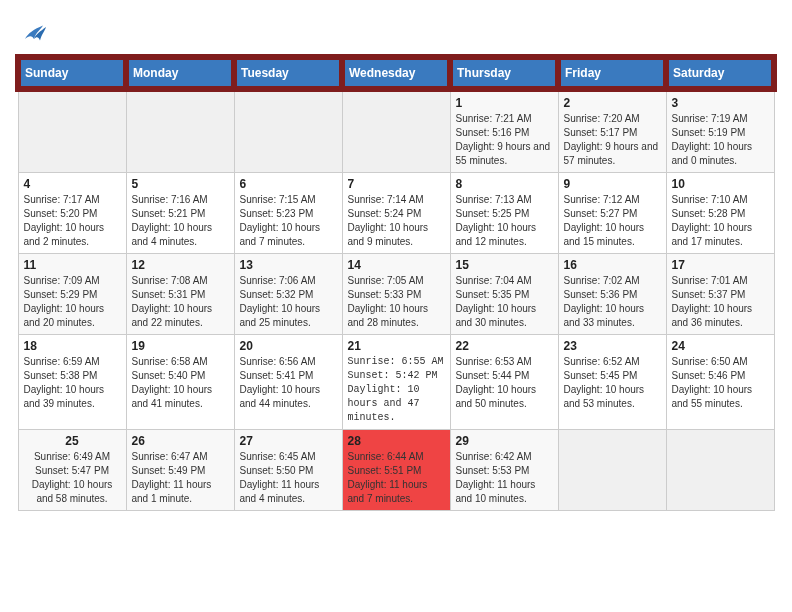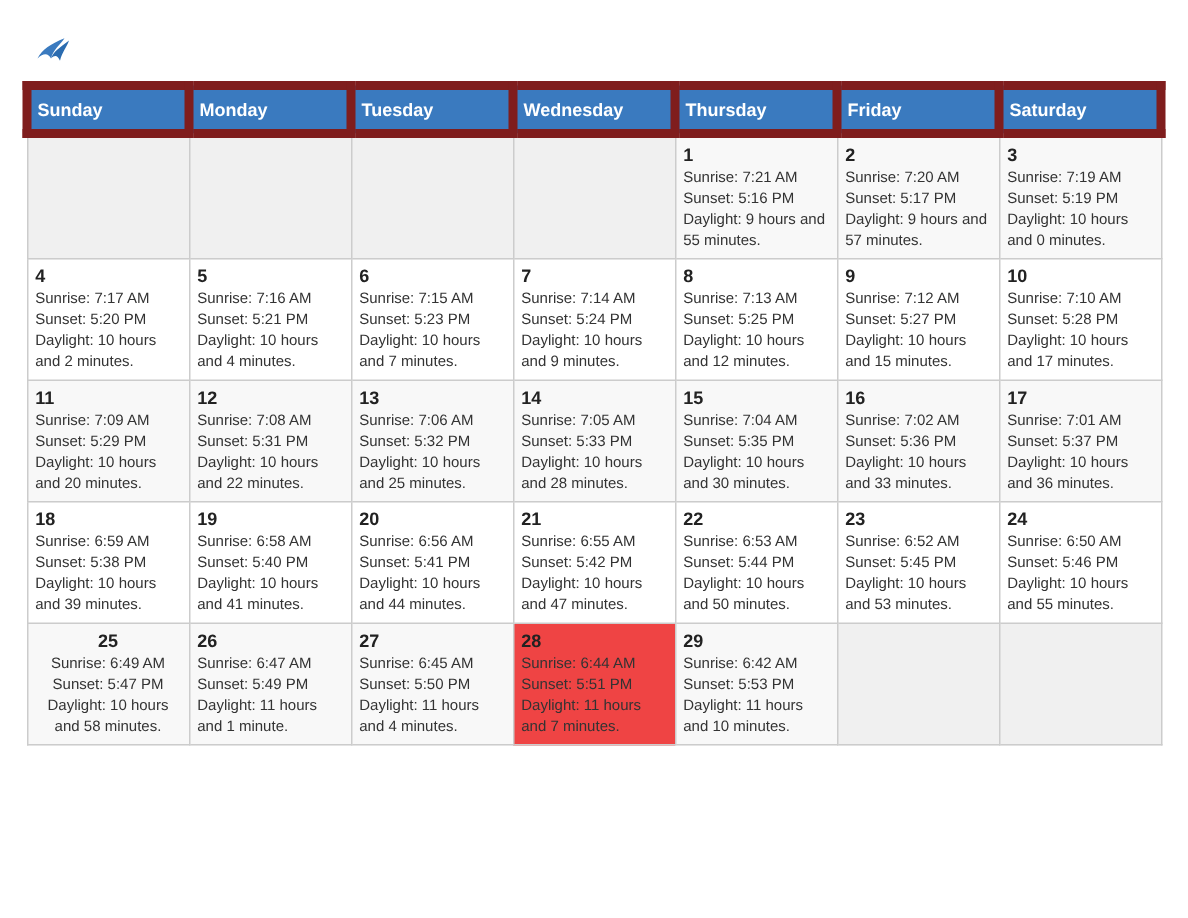--- a/index.html
+++ b/index.html
@@ -248,21 +248,21 @@
 Daylight: 10 hours and 41 minutes.</div>
         </td>
         <td style="background: rgb(255, 255, 255);">
           <div class="day-num">20</div>
           <div class="day-info" style="white-space: pre-line;">Sunrise: 6:56 AM
 Sunset: 5:41 PM
 Daylight: 10 hours and 44 minutes.</div>
         </td>
         <td style="background: rgb(255, 255, 255);">
           <div class="day-num">21</div>
-          <div class="day-info" style="white-space: pre-line;">Sunrise: 6:55 AM
+          <div class="day-info" style="white-space: pre-line; font-family: Liberation Mono, monospace;">Sunrise: 6:55 AM
 Sunset: 5:42 PM
 Daylight: 10 hours and 47 minutes.</div>
         </td>
         <td style="background: rgb(255, 255, 255);">
           <div class="day-num">22</div>
           <div class="day-info" style="white-space: pre-line;">Sunrise: 6:53 AM
 Sunset: 5:44 PM
 Daylight: 10 hours and 50 minutes.</div>
         </td>
         <td style="background: rgb(255, 255, 255);">

